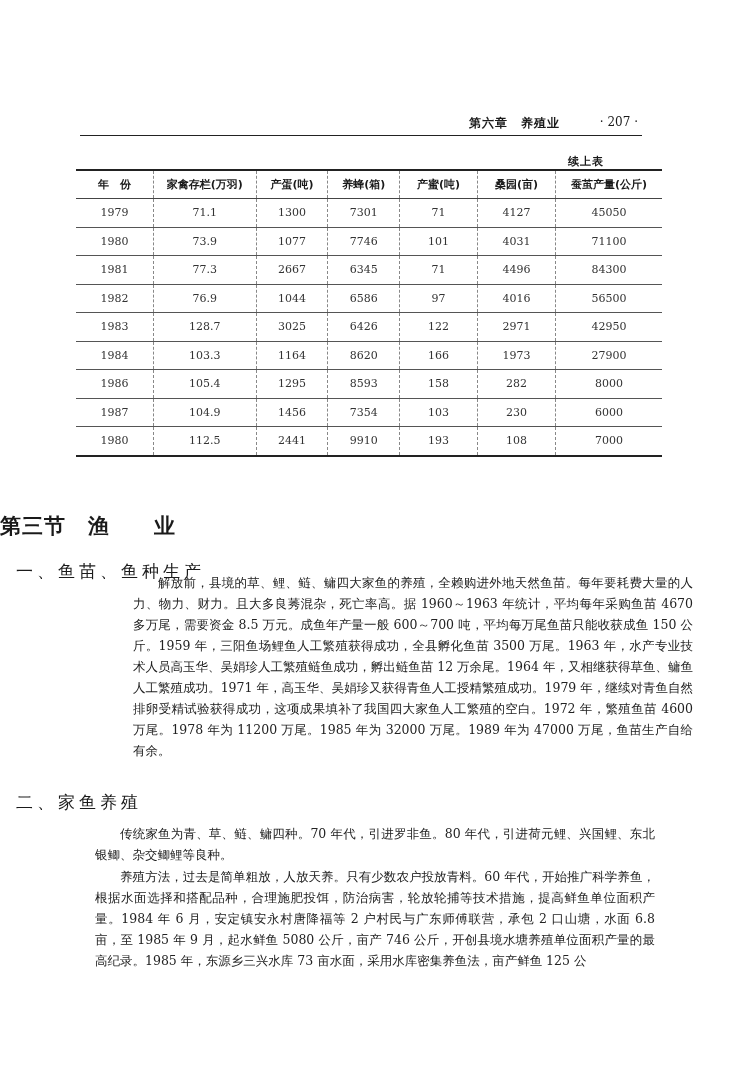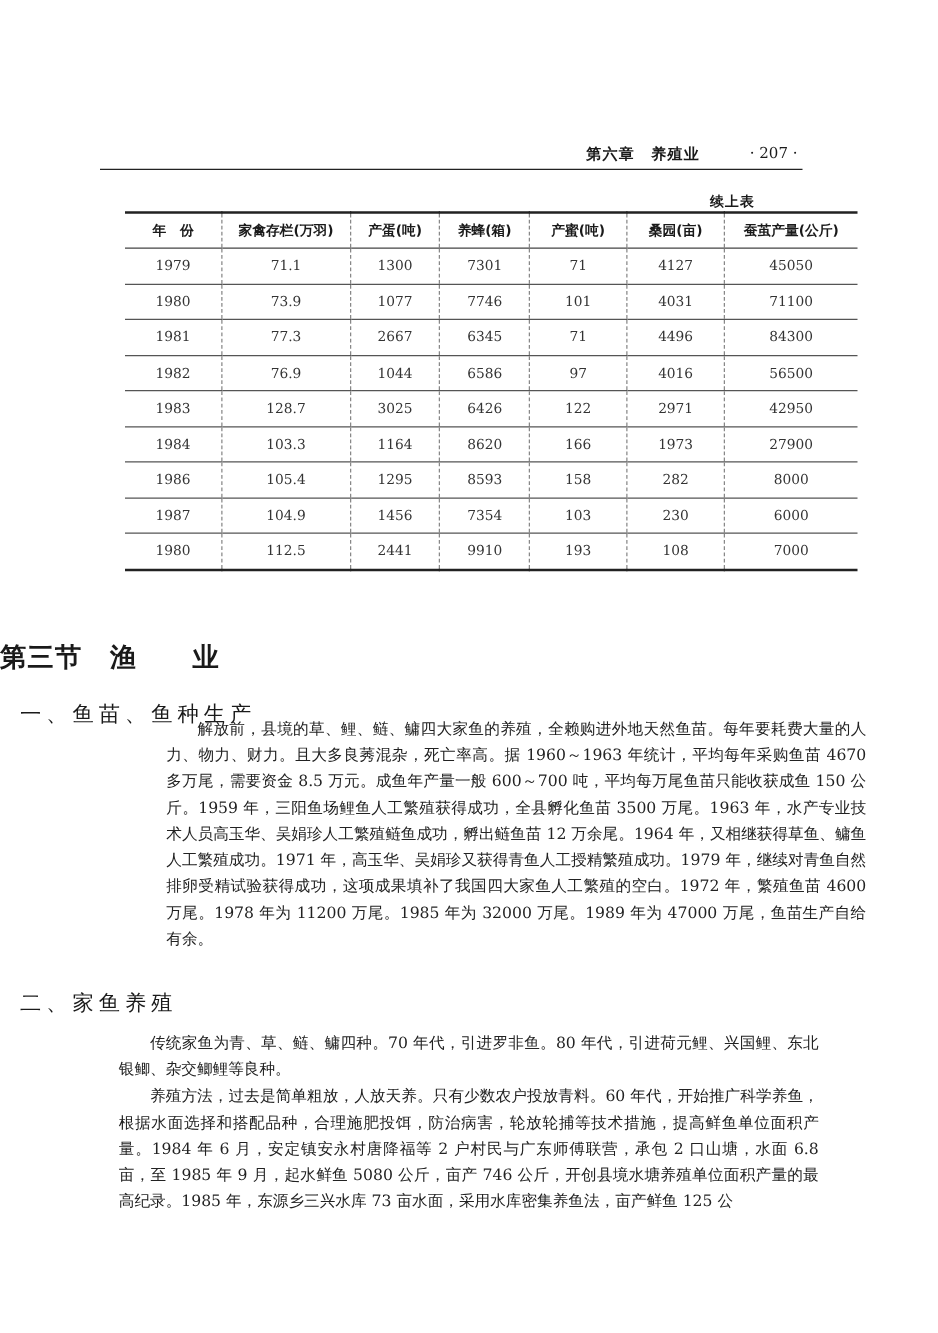--- a/index.html
+++ b/index.html
@@ -16,21 +16,21 @@
     position: absolute; right: 82px; top: 2px; font-size: 12px; font-weight: bold; letter-spacing: 1px;
   }
   .page-header .pno {
     position: absolute; right: 4px; top: 2px; font-size: 12px; font-family: "DejaVu Serif", serif;
   }
   .continued {
     position: absolute; left: 568px; top: 154px; font-size: 11px; font-weight: bold;
     font-family: "DejaVu Sans", "Liberation Sans", sans-serif; letter-spacing: 1px;
   }
   table.data {
-    position: absolute; left: 100px; top: 169px; width: 586px;
+    position: absolute; left: 76px; top: 169px; width: 586px;
     border-collapse: collapse; font-size: 11px;
     border-top: 2px solid #222; border-bottom: 2px solid #222;
   }
   table.data th {
     height: 25px; font-weight: bold; font-size: 11px;
     font-family: "DejaVu Sans", "Liberation Sans", sans-serif;
     border-bottom: 1px solid #444; white-space: nowrap;
   }
   table.data td { height: 25.5px; text-align: center; border-bottom: 1px solid #555; color: #333; }
   table.data th + th, table.data td + td { border-left: 1px dashed #888; }

